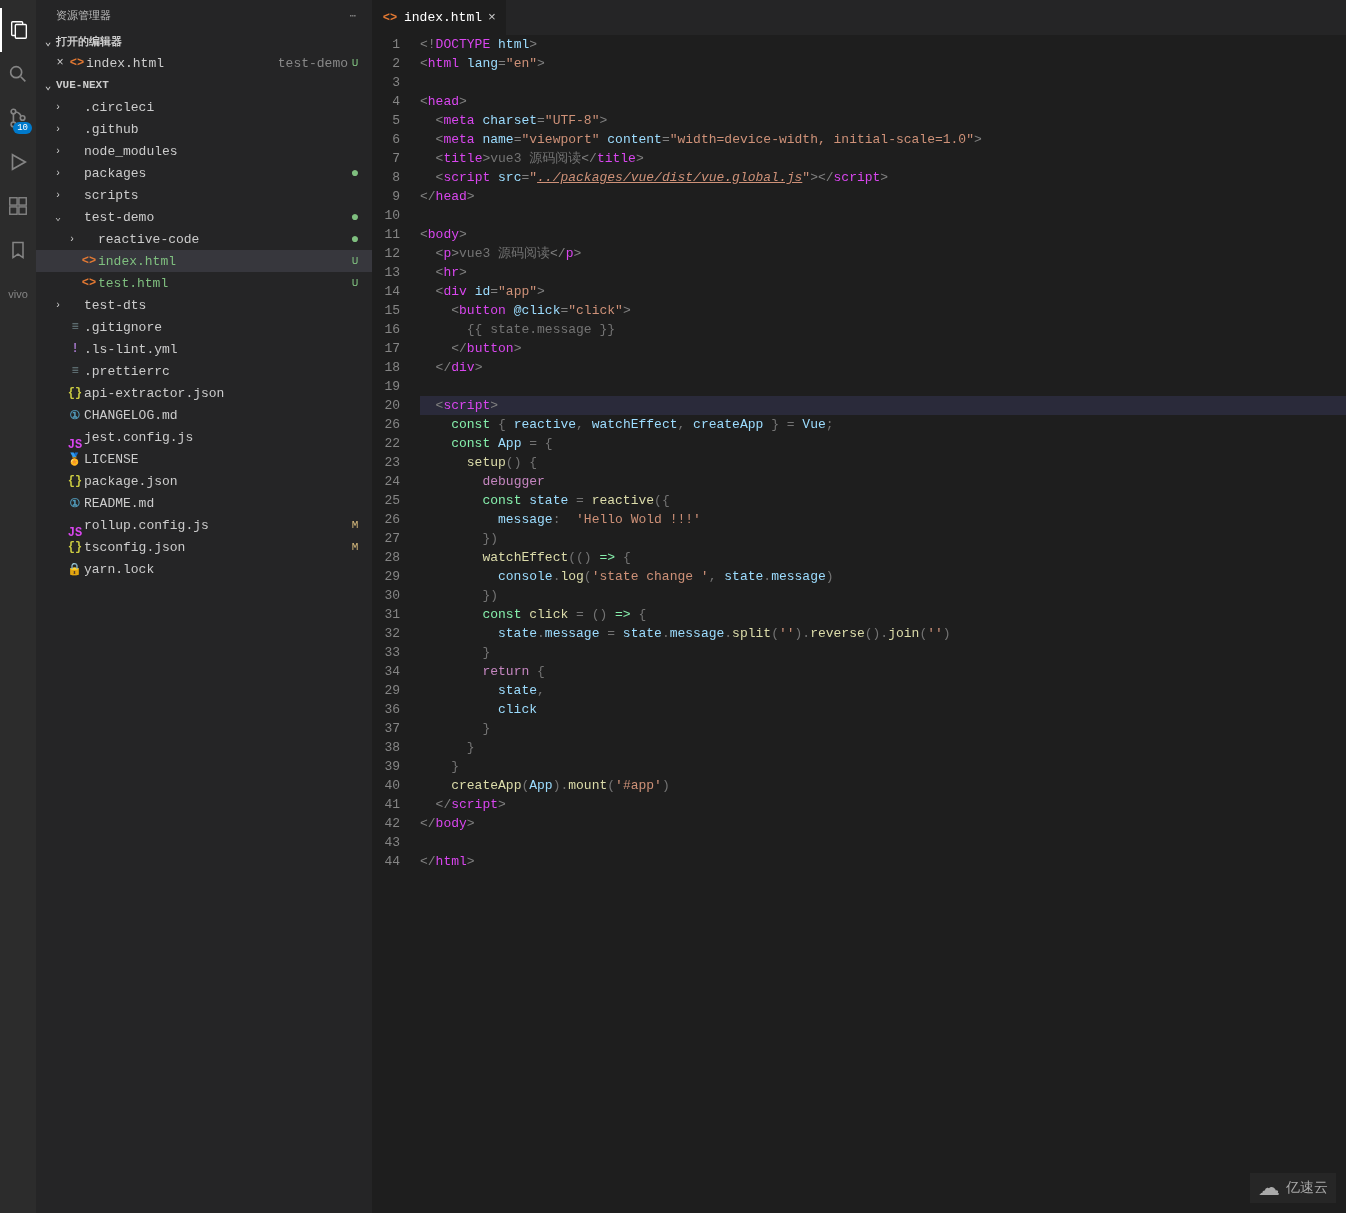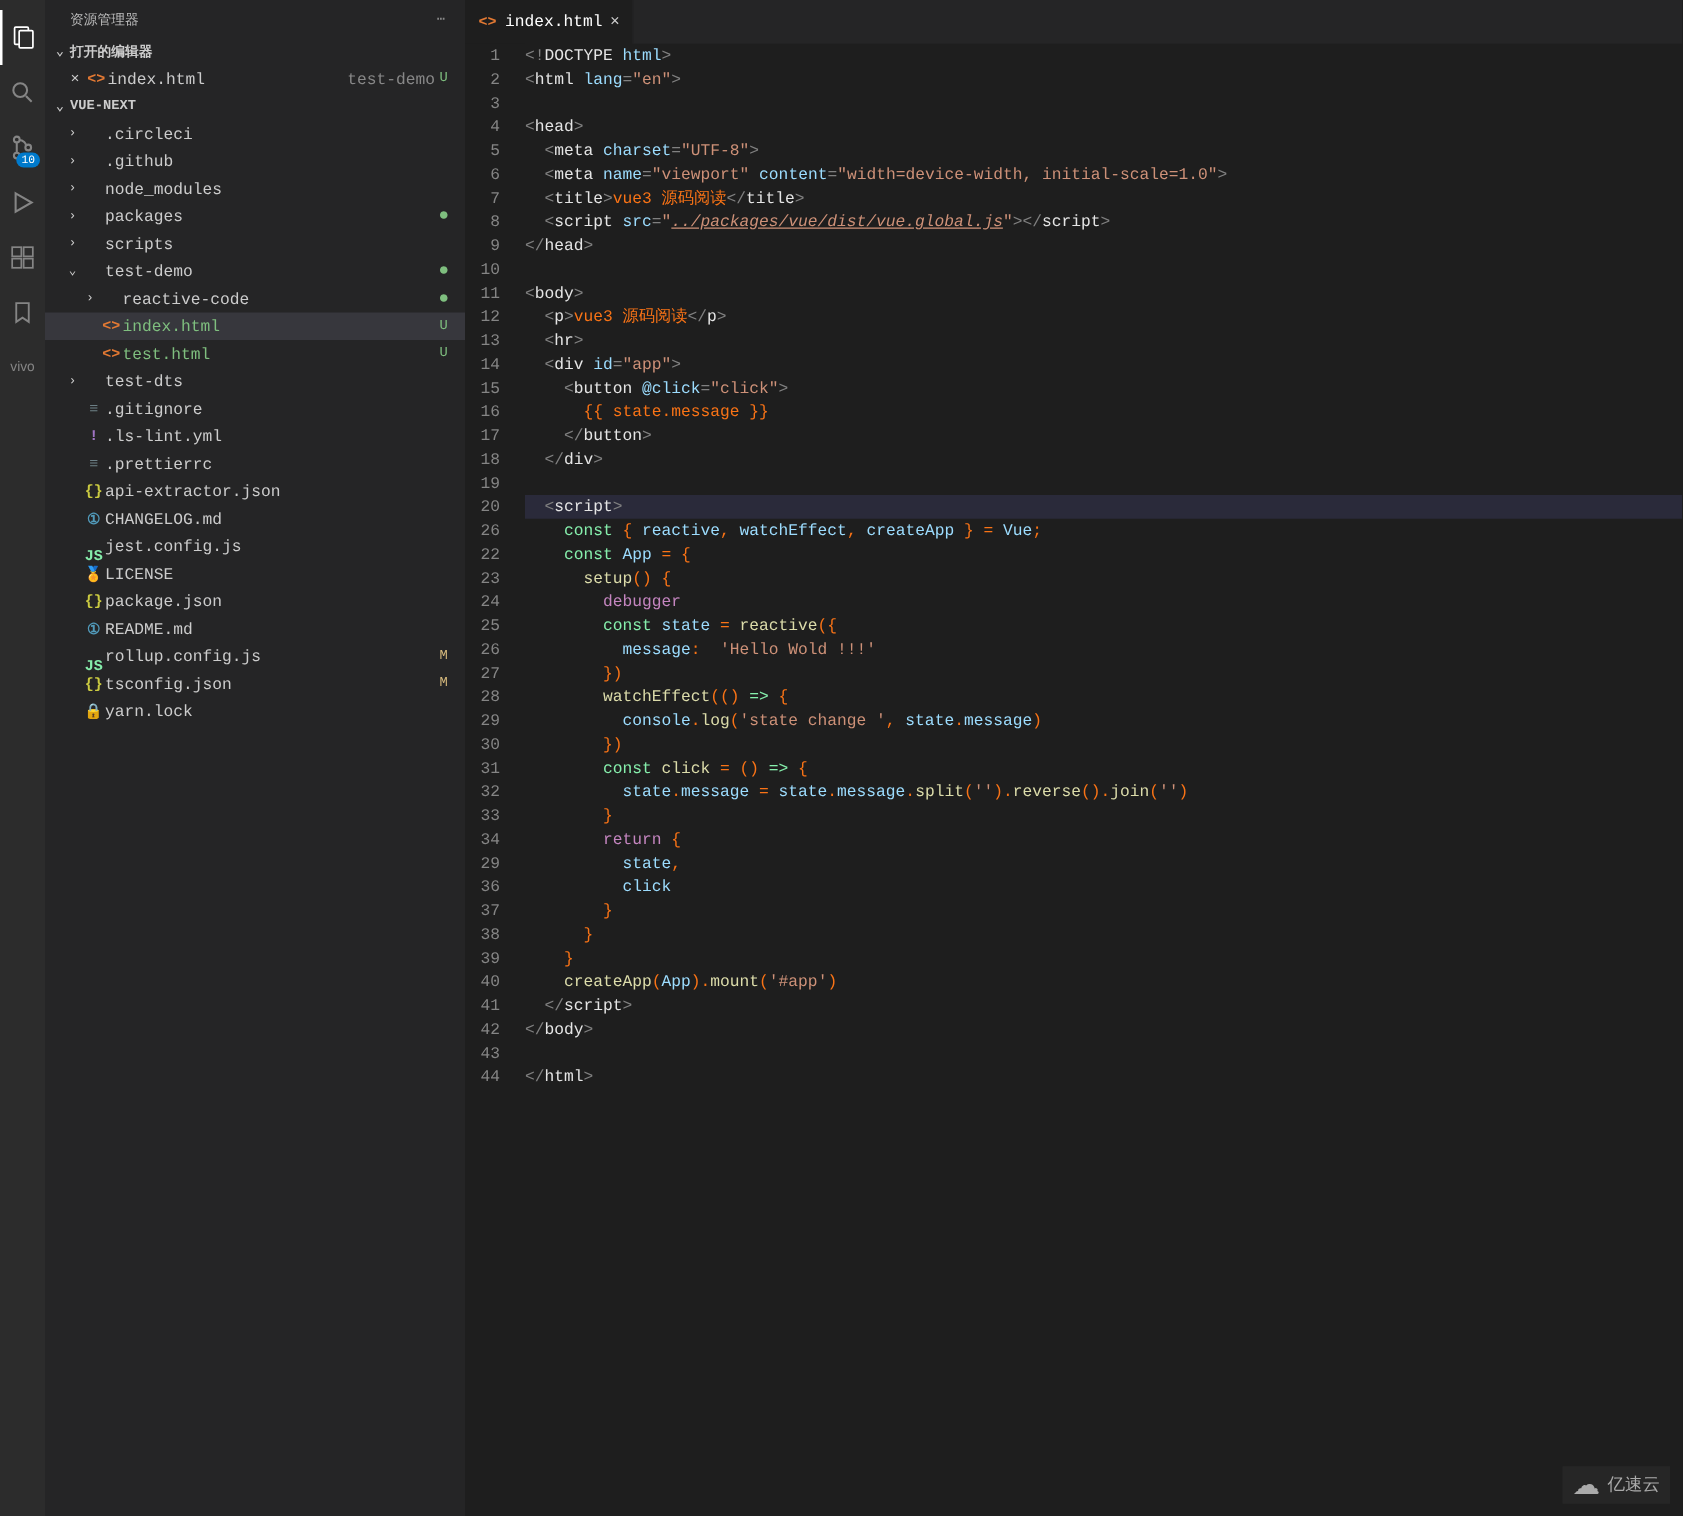--- a/index.html
+++ b/index.html
@@ -115,24 +115,24 @@
   color: #858585;
   font-size: 13px;
   background: #1e1e1e;
   user-select: none;
 }
 .gutter div { height: 19px; line-height: 19px; }
 .code { flex: 1; padding-left: 0; font-size: 13px; line-height: 19px; white-space: pre; color: #d4d4d4; }
 .code div { height: 19px; }
 .code .hl { background: #2a2a3a; }
 .t-pun { color: #808080; }
-.t-tag { color: #e5e5e5; }
+.t-tag { color: #d946ef; }
 .t-attr { color: #9cdcfe; }
 .t-str { color: #ce9178; }
-.t-txt { color: #f97316; }
+.t-txt { color: #737373; }
 .t-link { color: #ce9178; text-decoration: underline; font-style: italic; }
 .t-kw { color: #c586c0; }
 .t-var { color: #9cdcfe; }
 .t-fn { color: #dcdcaa; }
 .t-const { color: #86efac; }
 .watermark {
   position: absolute;
   bottom: 10px;
   right: 10px;
   color: #aaa;
@@ -141,21 +141,21 @@
   align-items: center;
   gap: 6px;
   font-family: sans-serif;
   background: rgba(255,255,255,0.04);
   padding: 2px 8px;
 }
 .watermark .cloud { font-size: 22px; }
 svg { display: block; }
 .fi { width:16px; height:16px; display:inline-flex; align-items:center; justify-content:center; font-size:12px; font-weight:bold; border-radius:2px;}
 .fi-html { color:#e37933; }
-.fi-js { color:#86efac;margin-top:16px; }
+.fi-js { color:#d946ef;margin-top:16px; }
 .fi-json { color:#cbcb41; }
 .fi-md { color:#519aba; }
 .fi-yml { color:#a074c4; }
 .fi-txt { color:#6d8086; }
 .fi-lic { color:#cbcb41; }
 .fi-conf { color:#6d8086; }
 </style>
 </head>
 <body>
 

